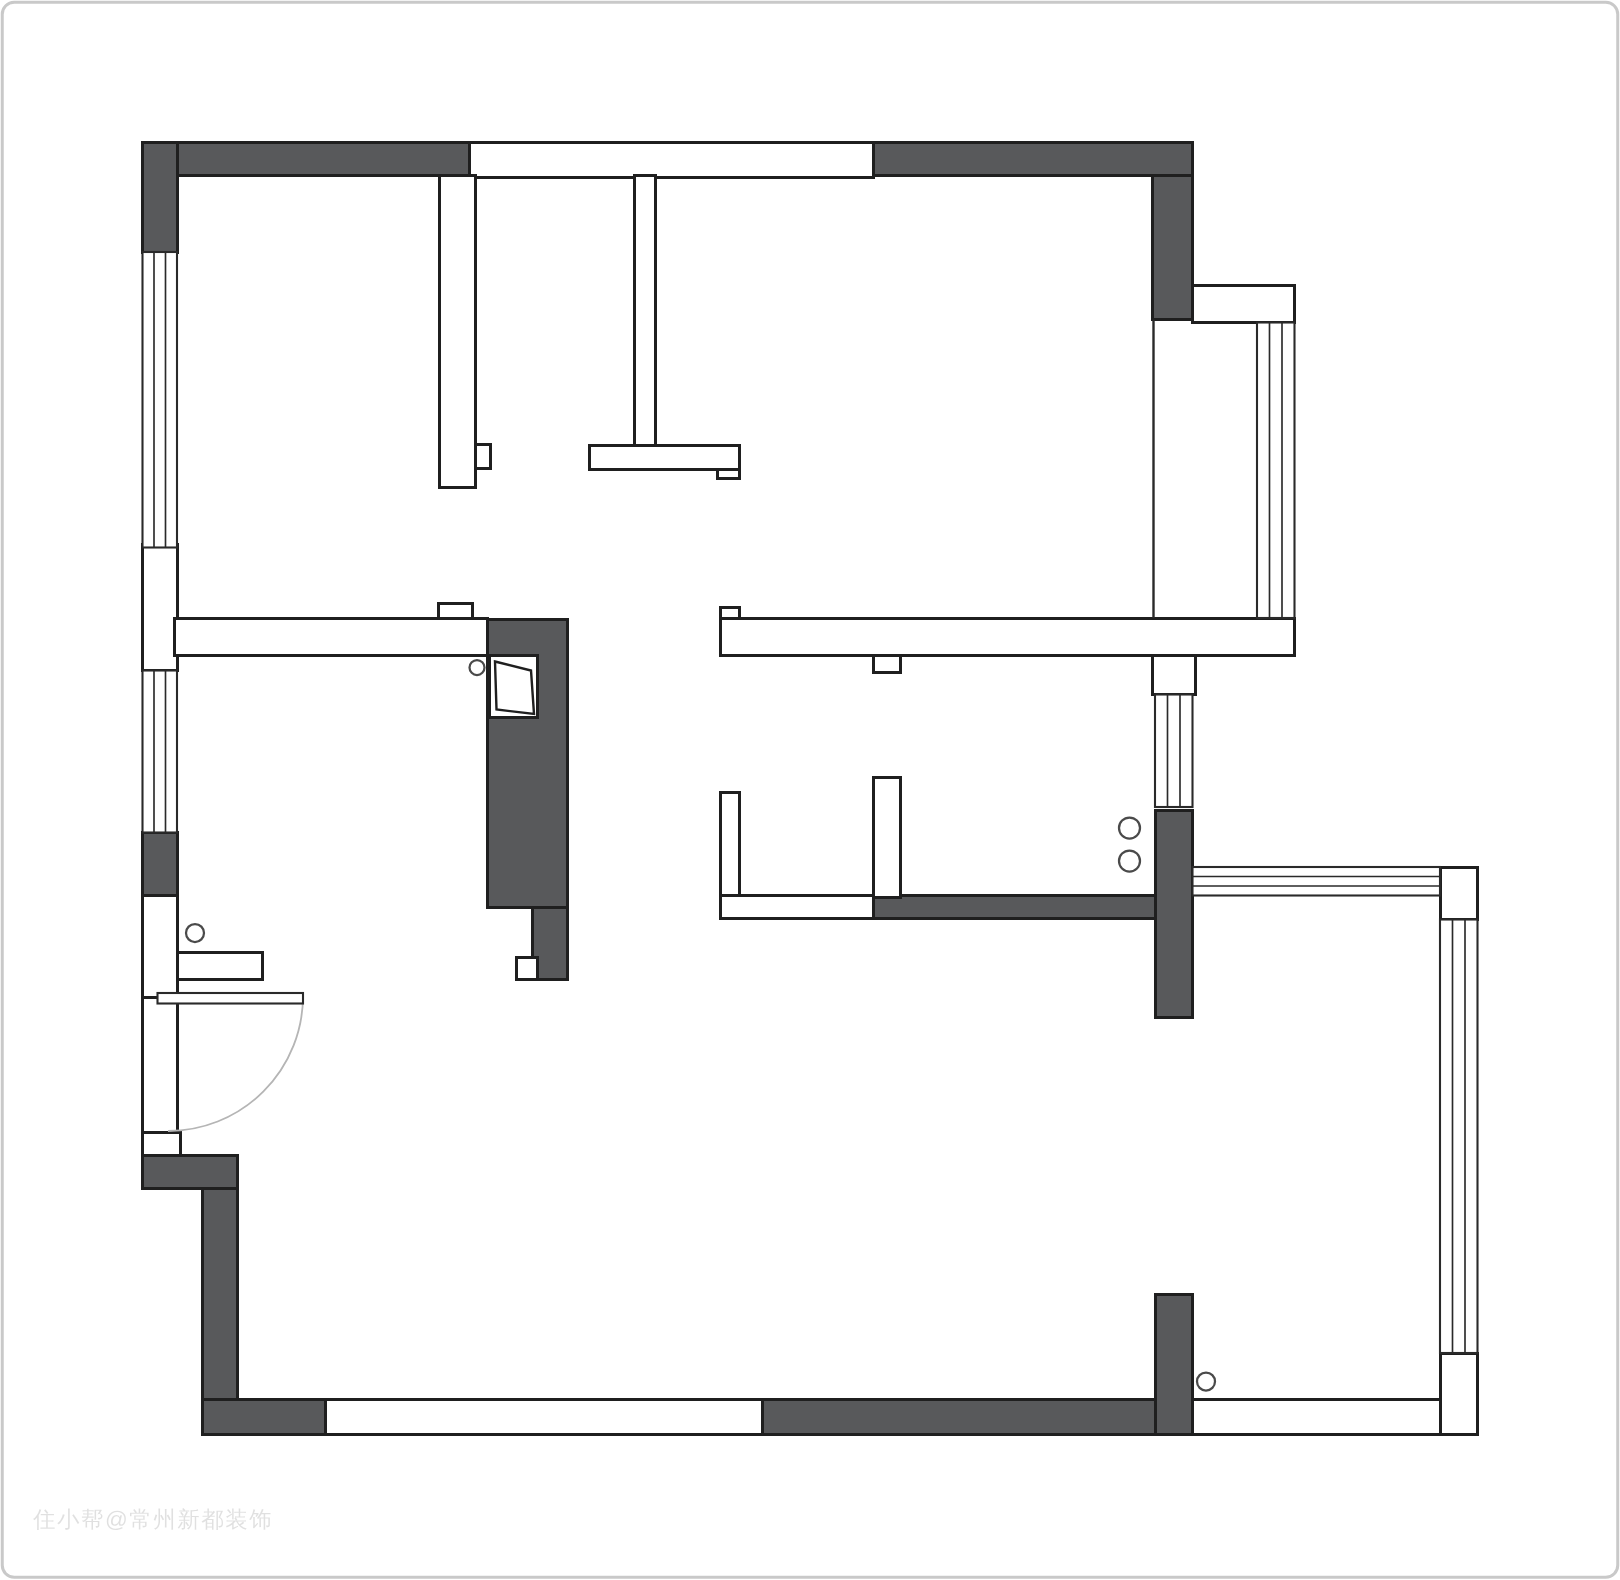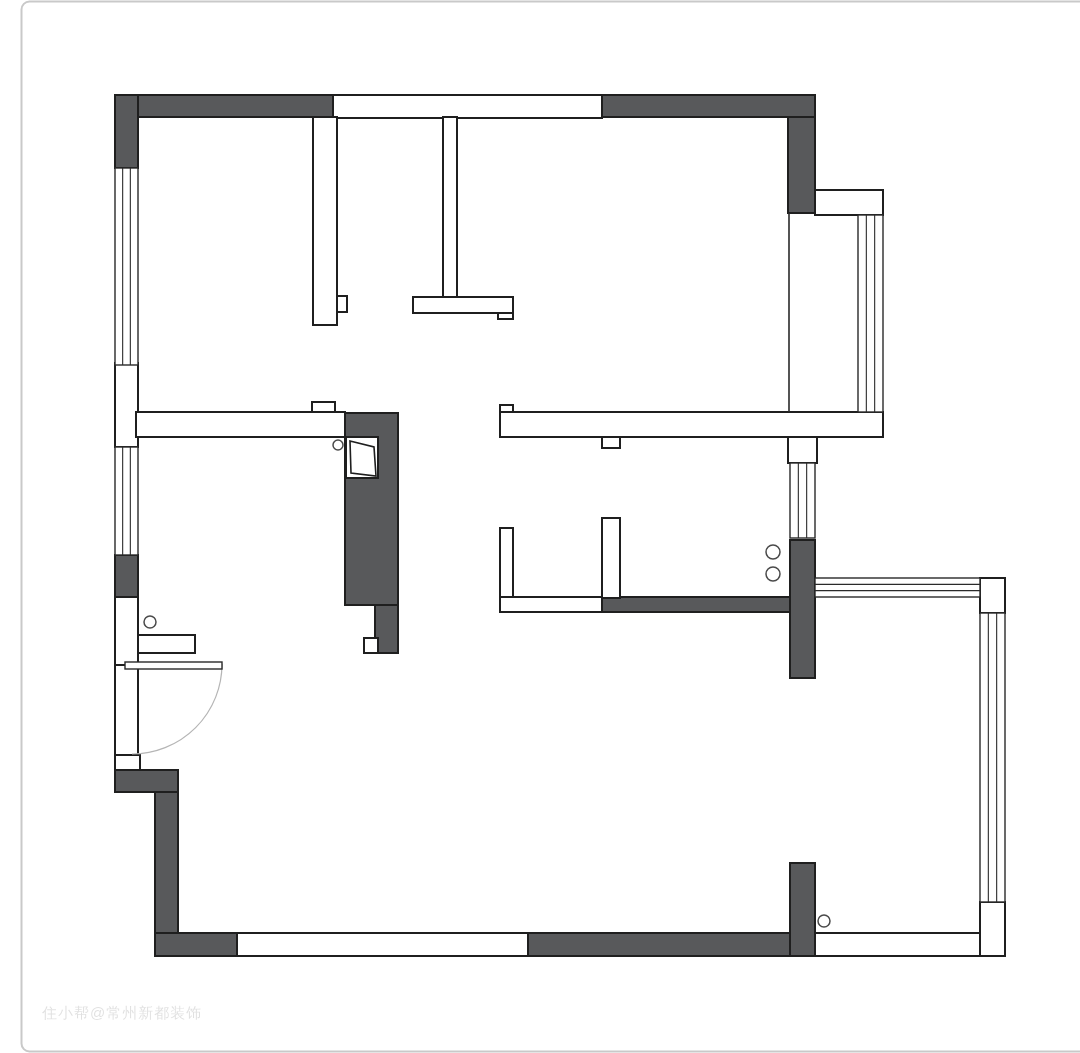--- a/index.html
+++ b/index.html
@@ -1,17 +1,17 @@
 <!DOCTYPE html>
 <html><head>
 <meta charset="utf-8">
 <style>
   html,body{margin:0;padding:0;background:#ffffff;}
   body{width:1080px;height:1053px;position:relative;font-family:"Liberation Sans",sans-serif;}
-  #canvas-wrap{position:absolute;inset:0;margin-left:20px;}
+  #canvas-wrap{position:absolute;inset:0;}
   svg{display:block;}
   .dark-wall{shape-rendering:crispEdges;}
   .light-wall{shape-rendering:crispEdges;}
   text.watermark{letter-spacing:1px;font-family:"Liberation Sans",sans-serif;}
 </style>
 </head>
 <body>
 
 <div id="canvas-wrap">
   <svg id="plan-svg" width="1080" height="1053" viewBox="0 0 1080 1053" xmlns="http://www.w3.org/2000/svg">

